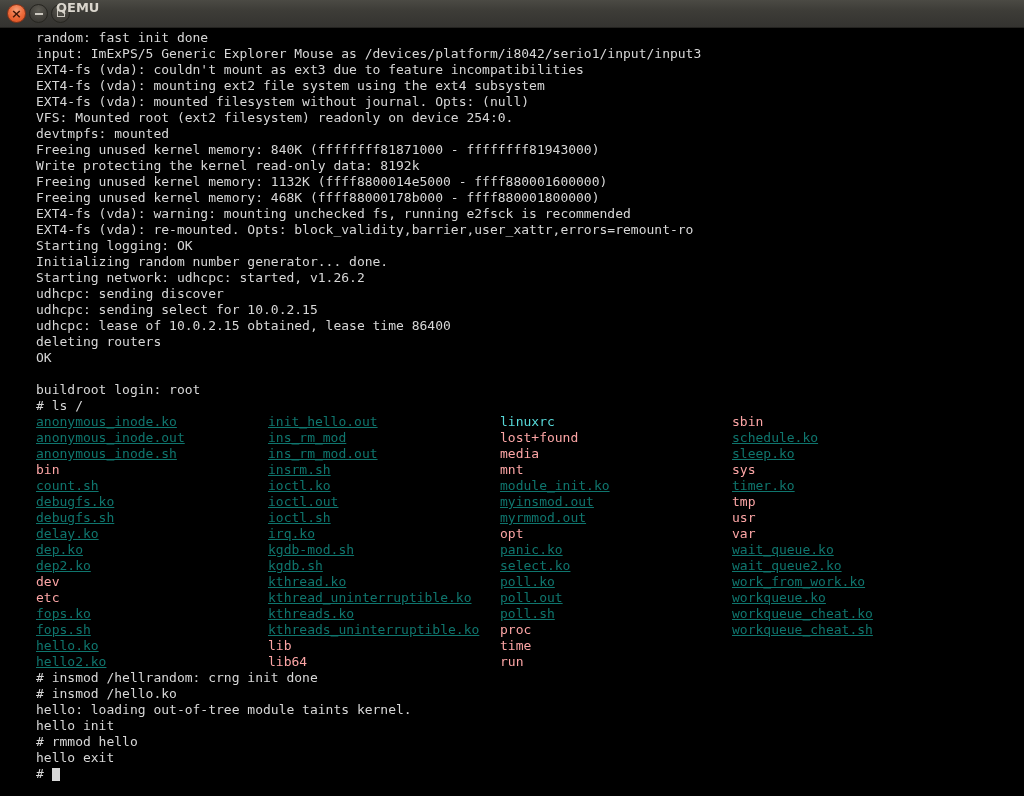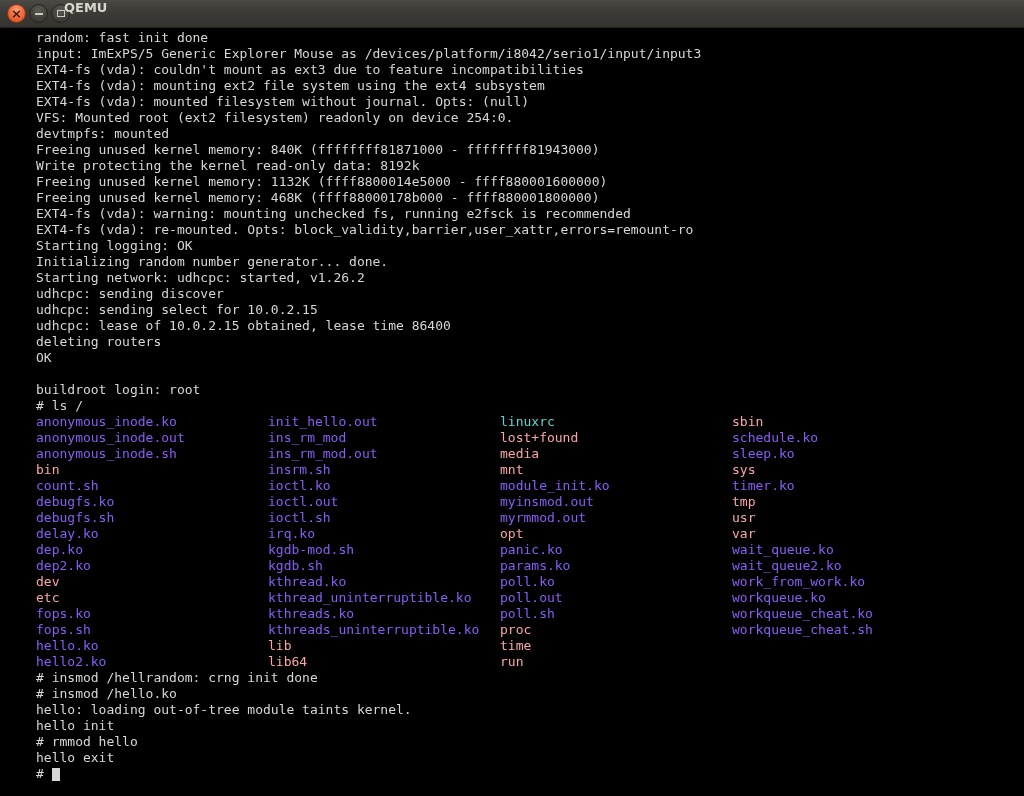--- a/index.html
+++ b/index.html
@@ -25,36 +25,36 @@
   .tb-close .glyph { color:#401708; font:bold 13px/13px "DejaVu Sans", sans-serif; }
   .tb-min, .tb-max {
     background:radial-gradient(circle at 50% 30%, #5d5b53 0%, #413f3a 60%, #34322d 100%);
     border:1px solid #262520;
   }
   .tb-min { left:29px; }
   .tb-max { left:51px; }
   .minbar { width:8px; height:2px; background:#cdc9c1; }
   .maxbox { width:8px; height:7px; border:1px solid #cdc9c1; }
   .tb-title {
-    position:absolute; left:64px; top:0; line-height:28px;
+    position:absolute; left:56px; top:0; line-height:28px;
     color:#dad6cd; font:bold 13px "DejaVu Sans", sans-serif;
   }
 
   
   .console {
     width:1024px; height:768px; background:#000; overflow:hidden;
     padding:2px 0 0 1px;
     font-family:"DejaVu Sans Mono", monospace;
     font-size:13px; line-height:16px;
     color:#d7d7d7;
     margin-left:35px;
   }
   .line { height:16px; white-space:pre; }
   .cell { display:inline-block; width:232px; white-space:pre; overflow:visible; }
-  .c-green { color:#8b5cf6; }
+  .c-green { color:#0f766e;text-decoration:underline; }
   .c-blue  { color:#fca5a5; }
   .c-cyan  { color:#57d9d9; }
   .cursor {
     display:inline-block; width:8px; height:13px; background:#d7d7d7;
     vertical-align:bottom; margin-bottom:1px;
   }
 </style>
 </head>
 <body>
 
@@ -103,21 +103,21 @@
     <div id="ls-output">
         <div class="line"><span class="cell c-green">anonymous_inode.ko</span><span class="cell c-green">init_hello.out</span><span class="cell c-cyan">linuxrc</span><span class="cell c-blue">sbin</span></div>
         <div class="line"><span class="cell c-green">anonymous_inode.out</span><span class="cell c-green">ins_rm_mod</span><span class="cell c-blue">lost+found</span><span class="cell c-green">schedule.ko</span></div>
         <div class="line"><span class="cell c-green">anonymous_inode.sh</span><span class="cell c-green">ins_rm_mod.out</span><span class="cell c-blue">media</span><span class="cell c-green">sleep.ko</span></div>
         <div class="line"><span class="cell c-blue">bin</span><span class="cell c-green">insrm.sh</span><span class="cell c-blue">mnt</span><span class="cell c-blue">sys</span></div>
         <div class="line"><span class="cell c-green">count.sh</span><span class="cell c-green">ioctl.ko</span><span class="cell c-green">module_init.ko</span><span class="cell c-green">timer.ko</span></div>
         <div class="line"><span class="cell c-green">debugfs.ko</span><span class="cell c-green">ioctl.out</span><span class="cell c-green">myinsmod.out</span><span class="cell c-blue">tmp</span></div>
         <div class="line"><span class="cell c-green">debugfs.sh</span><span class="cell c-green">ioctl.sh</span><span class="cell c-green">myrmmod.out</span><span class="cell c-blue">usr</span></div>
         <div class="line"><span class="cell c-green">delay.ko</span><span class="cell c-green">irq.ko</span><span class="cell c-blue">opt</span><span class="cell c-blue">var</span></div>
         <div class="line"><span class="cell c-green">dep.ko</span><span class="cell c-green">kgdb-mod.sh</span><span class="cell c-green">panic.ko</span><span class="cell c-green">wait_queue.ko</span></div>
-        <div class="line"><span class="cell c-green">dep2.ko</span><span class="cell c-green">kgdb.sh</span><span class="cell c-green">params.ko</span><span class="cell c-green">wait_queue2.ko</span></div>
+        <div class="line"><span class="cell c-green">dep2.ko</span><span class="cell c-green">kgdb.sh</span><span class="cell c-green">select.ko</span><span class="cell c-green">wait_queue2.ko</span></div>
         <div class="line"><span class="cell c-blue">dev</span><span class="cell c-green">kthread.ko</span><span class="cell c-green">poll.ko</span><span class="cell c-green">work_from_work.ko</span></div>
         <div class="line"><span class="cell c-blue">etc</span><span class="cell c-green">kthread_uninterruptible.ko</span><span class="cell c-green">poll.out</span><span class="cell c-green">workqueue.ko</span></div>
         <div class="line"><span class="cell c-green">fops.ko</span><span class="cell c-green">kthreads.ko</span><span class="cell c-green">poll.sh</span><span class="cell c-green">workqueue_cheat.ko</span></div>
         <div class="line"><span class="cell c-green">fops.sh</span><span class="cell c-green">kthreads_uninterruptible.ko</span><span class="cell c-blue">proc</span><span class="cell c-green">workqueue_cheat.sh</span></div>
         <div class="line"><span class="cell c-green">hello.ko</span><span class="cell c-blue">lib</span><span class="cell c-blue">time</span></div>
         <div class="line"><span class="cell c-green">hello2.ko</span><span class="cell c-blue">lib64</span><span class="cell c-blue">run</span></div>
       </div>
     <div id="post-log">
         <div class="line"># insmod /hellrandom: crng init done</div>
         <div class="line"># insmod /hello.ko</div>

